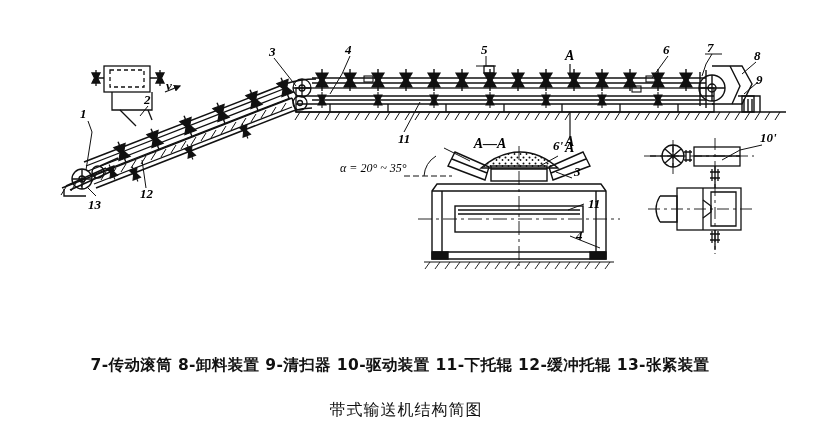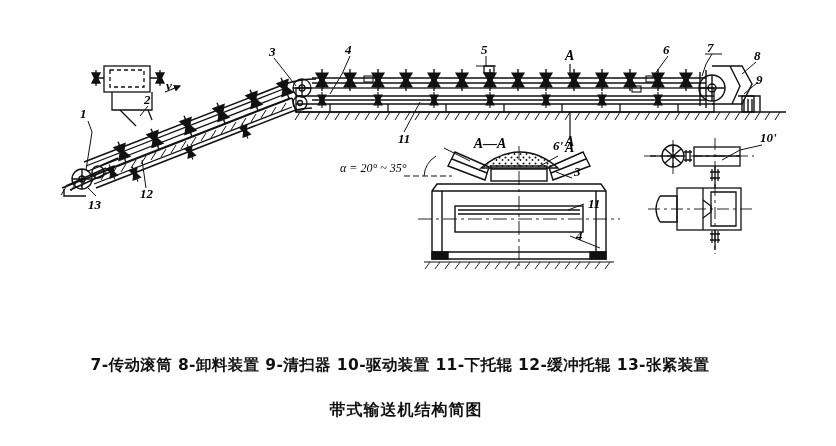--- a/index.html
+++ b/index.html
@@ -56,21 +56,21 @@
     white-space: nowrap;
   }
   #caption-line-1 { position: absolute; top: 310px; left: 0; width: 836px; text-align: center; }
   #caption-line-2 { position: absolute; top: 355px; left: 0; width: 800px; text-align: center; }
   #figure-title {
     position: absolute;
     top: 400px; left: 0; width: 812px;
     text-align: center;
     font-family: "DejaVu Sans", "Liberation Sans", sans-serif;
     font-size: 16px;
-    font-weight: 700;
+    font-weight: 400;
     color: #111;
     letter-spacing: 1px;
   }
 </style>
 </head>
 <body>
 
 <div id="figure-root">
 
   <svg class="drawing" viewBox="0 0 836 446">

